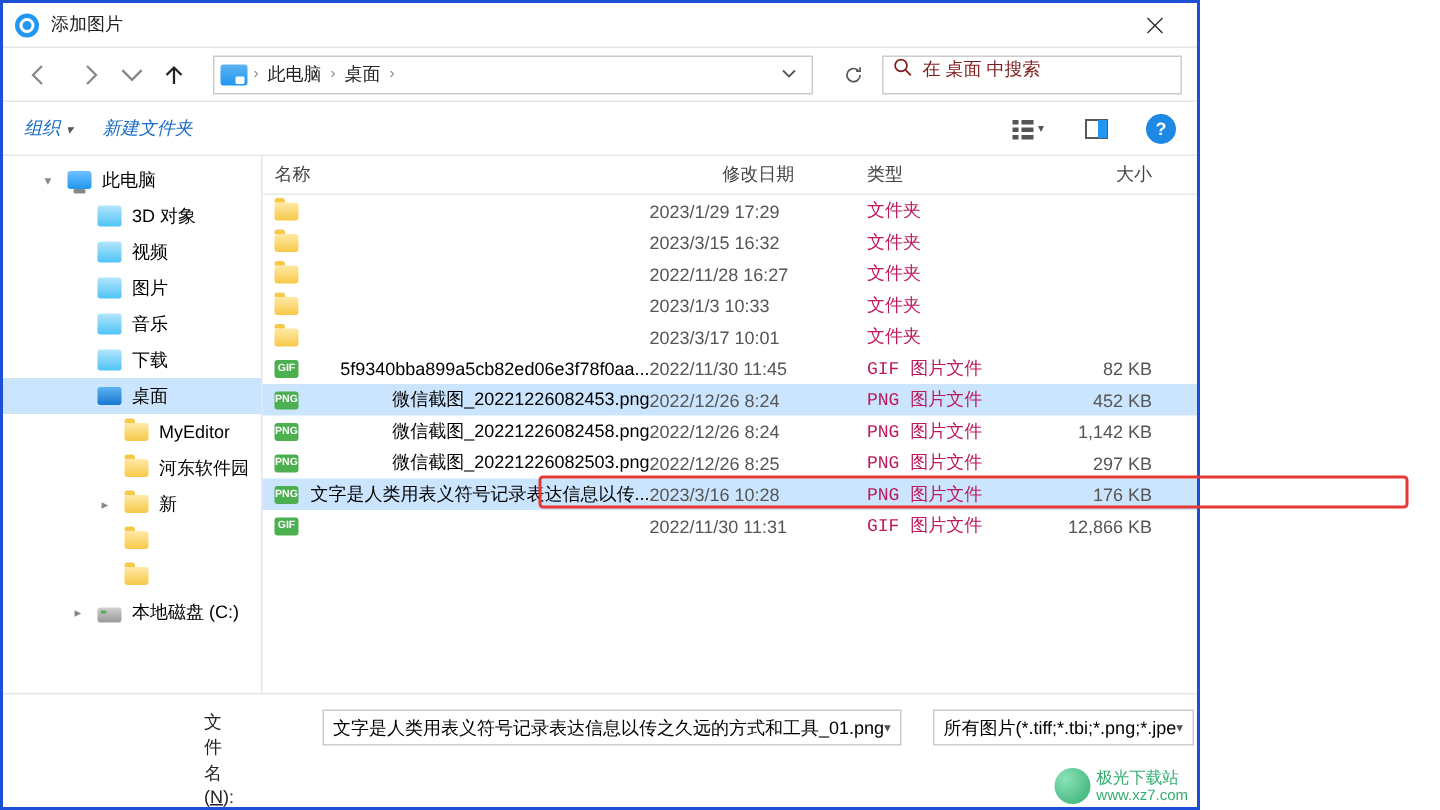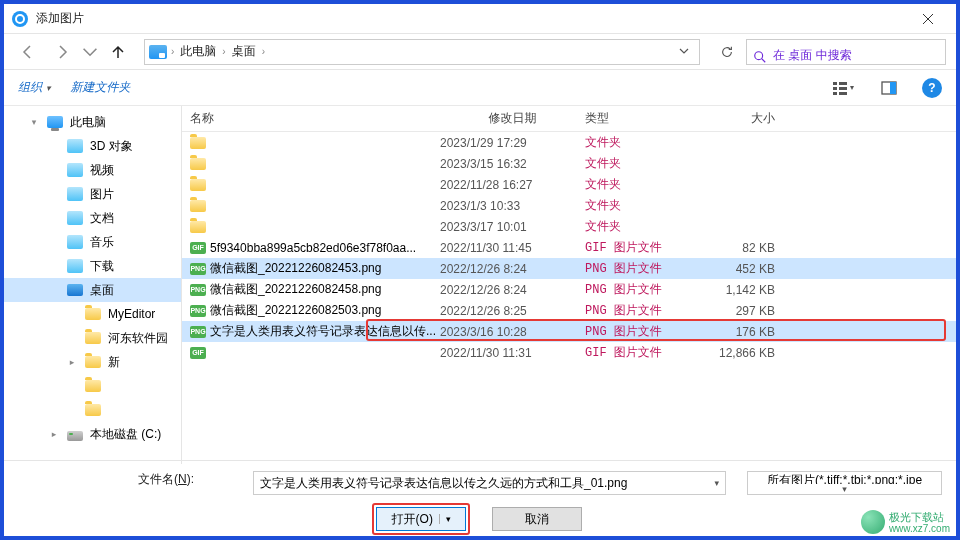--- a/index.html
+++ b/index.html
@@ -1,36 +1,36 @@
 <!DOCTYPE html>
 <html><head>
 <meta charset="utf-8">
 <style>
 *{box-sizing:border-box;margin:0;padding:0;font-family:"Microsoft YaHei","Segoe UI",sans-serif;font-size:12px;}
 body{background:#fff;overflow:hidden;}
-.window{width:960px;height:540px;border:4px solid #1d4ed8;position:relative;background:#fff;}
+.window{width:800px;height:540px;border:2px solid #1d4ed8;position:relative;background:#fff;}
 .titlebar{height:30px;display:flex;align-items:center;padding:0 8px;border-bottom:1px solid #e5e5e5;}
 .titlebar .app-icon{width:16px;height:16px;background:#2196f3;border-radius:50%;margin-right:8px;position:relative;}
 .titlebar .app-icon::after{content:"";position:absolute;inset:3px;border:2px solid #fff;border-radius:50%;}
 .titlebar .title{flex:1;color:#222;}
 .titlebar .close{width:40px;height:30px;display:flex;align-items:center;justify-content:center;cursor:pointer;}
 .titlebar .close svg{width:12px;height:12px;}
 .navbar{height:36px;display:flex;align-items:center;padding:0 10px;gap:6px;border-bottom:1px solid #e5e5e5;}
 .nav-btn{width:28px;height:28px;display:flex;align-items:center;justify-content:center;color:#888;cursor:default;}
 .nav-btn.active{color:#222;cursor:pointer;}
 .nav-btn svg{width:16px;height:16px;}
 .addr-bar{flex:1;height:26px;border:1px solid #ccc;display:flex;align-items:center;padding:0 4px;gap:4px;margin:0 6px;}
 .addr-icon{width:18px;height:14px;background:linear-gradient(#5bb3f0,#2196f3);border-radius:2px;position:relative;}
 .addr-icon::after{content:"";position:absolute;right:2px;bottom:1px;width:6px;height:5px;background:#fff;border-radius:1px;}
 .crumb{color:#222;padding:0 2px;}
 .crumb-sep{color:#888;font-size:10px;}
 .addr-spacer{flex:1;}
 .addr-drop{color:#555;padding:0 6px;}
 .refresh-btn{width:28px;height:26px;display:flex;align-items:center;justify-content:center;border-left:1px solid transparent;}
-.search-box{width:200px;height:26px;border:1px solid #ccc;display:flex;align-items:flex-end;padding:0 6px;gap:6px;color:#6d28d9;}
+.search-box{width:200px;height:26px;border:1px solid #ccc;display:flex;align-items:flex-start;padding:0 6px;gap:6px;color:#7f1d1d;}
 .search-box svg{width:14px;height:14px;flex-shrink:0;}
 .toolbar{height:36px;display:flex;align-items:center;padding:0 14px;gap:20px;border-bottom:1px solid #e9e9e9;}
 .tool-link{color:#1569c7;cursor:pointer;font-style:italic;}
 .tool-link.dd::after{content:"▾";font-size:9px;margin-left:4px;color:#555;}
 .tool-spacer{flex:1;}
 .tool-icon{width:26px;height:24px;display:flex;align-items:center;justify-content:center;color:#555;cursor:pointer;}
 .tool-icon.dd::after{content:"▾";font-size:8px;margin-left:2px;color:#555;}
 .tool-icon svg{width:16px;height:16px;}
 .help-icon{width:20px;height:20px;border-radius:50%;background:#1e88e5;color:#fff;display:flex;align-items:center;justify-content:center;font-weight:bold;font-size:13px;cursor:pointer;}
 .body{display:flex;height:358px;}
@@ -51,35 +51,35 @@
 .generic-ico{width:16px;height:14px;background:linear-gradient(#b3e5fc,#4fc3f7);border-radius:2px;}
 .filelist{flex:1;position:relative;}
 .fl-header{height:26px;display:flex;align-items:center;border-bottom:1px solid #e9e9e9;color:#444;padding-left:8px;}
 .col-name{width:250px;}
 .col-date{width:145px;text-align:center;}
 .col-type{width:120px;}
 .col-size{width:100px;text-align:right;padding-right:30px;}
 .fl-row{height:21px;display:flex;align-items:center;padding-left:8px;cursor:pointer;}
 .fl-row.selected{background:#cce5ff;}
 .fl-icon{width:20px;display:flex;align-items:center;}
-.fl-name{width:230px;white-space:nowrap;overflow:hidden;text-overflow:ellipsis;}
+.fl-name{width:230px;white-space:nowrap;overflow:hidden;text-overflow:ellipsis;text-align:right;}
 .fl-date{width:145px;color:#555;}
 .fl-type{width:120px;color:#be185d;font-family:Liberation Mono, monospace;}
 .fl-size{width:100px;text-align:right;color:#555;padding-right:30px;}
 .png-ico{width:16px;height:12px;background:#4caf50;border-radius:2px;position:relative;color:#fff;font-size:7px;line-height:12px;text-align:center;font-weight:bold;}
 .gif-ico{width:16px;height:12px;background:#4caf50;border-radius:2px;position:relative;color:#fff;font-size:7px;line-height:12px;text-align:center;font-weight:bold;}
 .blur-box{width:90px;height:14px;background:#e0e0e0;filter:blur(2px);border-radius:2px;}
 .sel-outline{position:absolute;border:2px solid #e53935;border-radius:3px;pointer-events:none;}
 .footer{position:absolute;bottom:0;left:0;right:0;height:76px;border-top:1px solid #e5e5e5;padding:10px 14px;}
 .fn-row{display:flex;align-items:flex-start;gap:21px;margin-bottom:12px;padding-left:120px;}
 .fn-label{color:#222;}
 .fn-label u{text-decoration:underline;}
 .fn-input{flex:1;height:24px;border:1px solid #ccc;padding:0 6px;display:flex;align-items:center;justify-content:space-between;margin-left:38px;}
 .fn-input span:first-child{white-space:nowrap;overflow:hidden;text-overflow:ellipsis;}
-.filter-dd{width:195px;height:24px;border:1px solid #ccc;padding:0 6px;display:flex;align-items:center;justify-content:space-between;cursor:pointer;flex-direction:column;}
+.filter-dd{width:195px;height:24px;border:1px solid #ccc;padding:0 6px;display:flex;align-items:center;justify-content:space-between;cursor:pointer;}
 .filter-dd span:first-child{white-space:nowrap;overflow:hidden;text-overflow:ellipsis;}
 .btn-row{display:flex;justify-content:center;gap:26px;padding-right:2px;}
 .btn{width:90px;height:24px;border:1px solid #adadad;background:#e1e1e1;display:flex;align-items:center;justify-content:center;cursor:pointer;}
 .btn.primary{background:#e5f1fb;border-color:#0078d7;}
 .btn .dd{margin-left:6px;border-left:1px solid #adadad;padding-left:6px;font-size:9px;}
 .watermark{position:absolute;right:6px;bottom:2px;display:flex;align-items:center;gap:4px;opacity:0.9;pointer-events:none;}
 .watermark .logo{width:24px;height:24px;background:radial-gradient(circle at 30% 30%,#7ee0b0,#1fa463);border-radius:50%;position:relative;}
 .watermark .txt{font-size:11px;color:#1fa463;line-height:12px;}
 .watermark .url{font-size:10px;color:#1fa463;}
 </style>
@@ -204,28 +204,20 @@
             <div class="generic-ico"></div>
           </span>
           <span class="tree-label">图片</span>
         </div>
         <div class="tree-item">
           <span class="tree-indent" style="width:38px"></span>
           <span class="tree-exp"></span>
           <span class="tree-icon">
             <div class="generic-ico"></div>
           </span>
-          <span class="tree-label">文档</span>
-        </div>
-        <div class="tree-item">
-          <span class="tree-indent" style="width:38px"></span>
-          <span class="tree-exp"></span>
-          <span class="tree-icon">
-            <div class="generic-ico"></div>
-          </span>
           <span class="tree-label">音乐</span>
         </div>
         <div class="tree-item">
           <span class="tree-indent" style="width:38px"></span>
           <span class="tree-exp"></span>
           <span class="tree-icon">
             <div class="generic-ico"></div>
           </span>
           <span class="tree-label">下载</span>
         </div>

